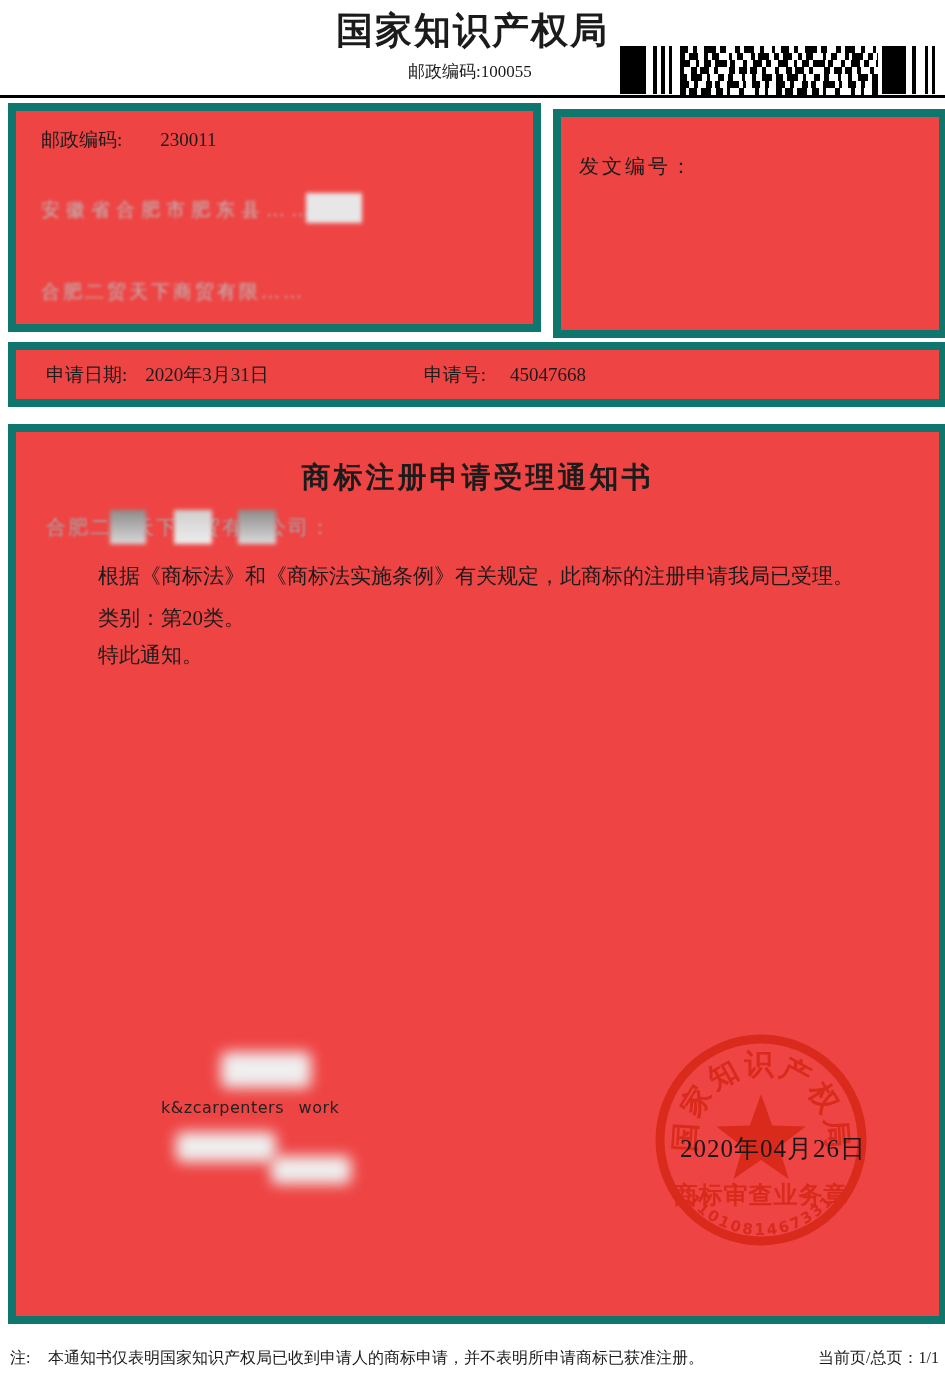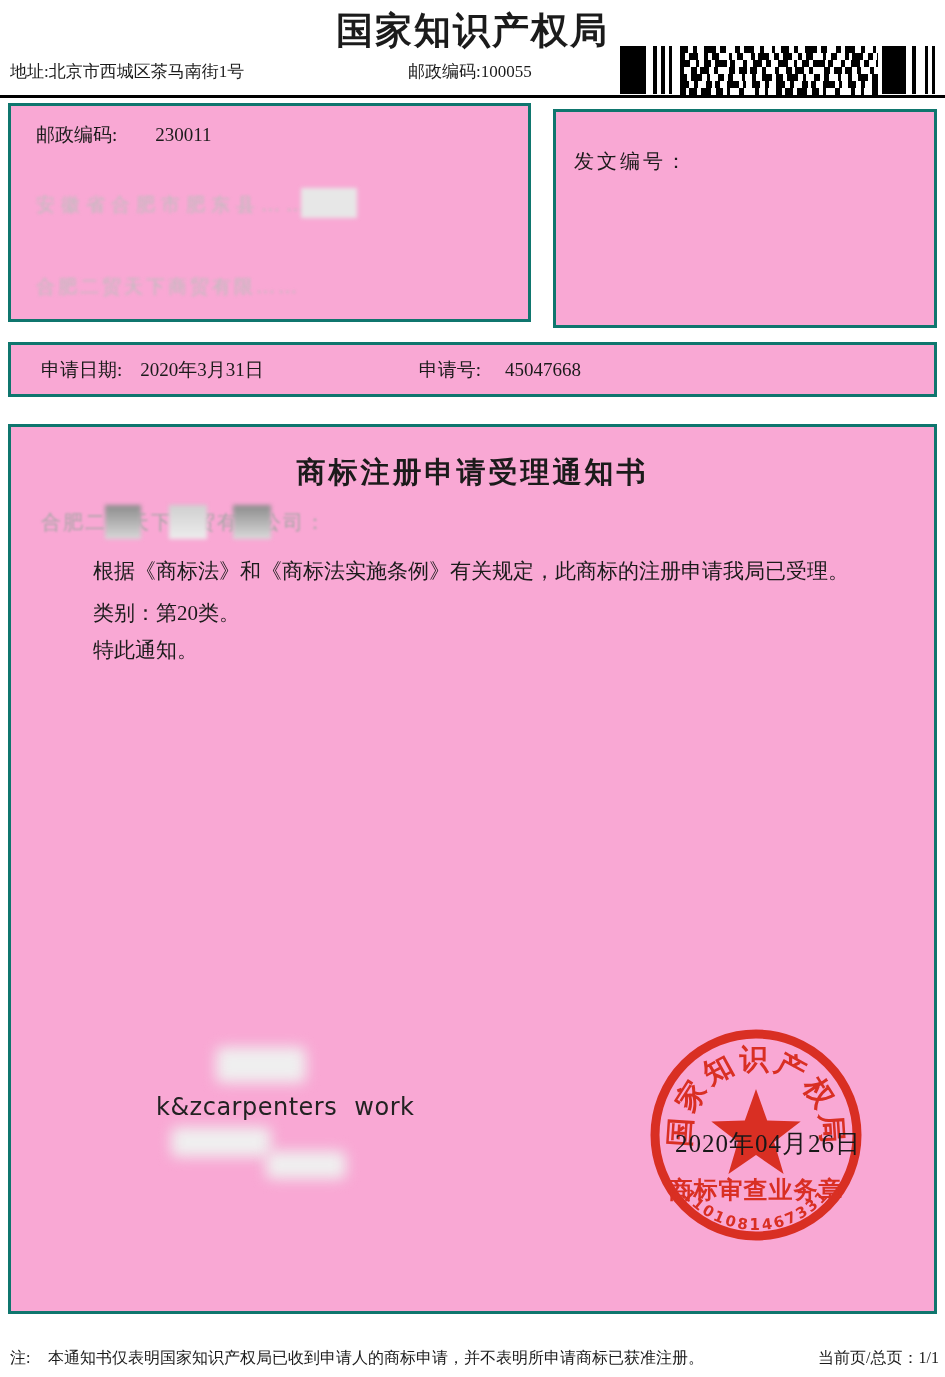--- a/index.html
+++ b/index.html
@@ -9,21 +9,21 @@
   }
   
   .agency-title{
     position:absolute;top:6px;left:0;width:100%;text-align:center;
     font-size:37px;font-weight:600;letter-spacing:2px;margin:0;
   }
   .addr-line{position:absolute;top:60px;font-size:17px;}
   .header-rule{position:absolute;top:95px;left:0;width:945px;height:3px;background:#000;}
   .barcode{position:absolute;left:620px;top:46px;}
   
-  .box{position:absolute;border:3px solid #0f766e;background:#f9a8d4;}
+  .box{position:absolute;border:8px solid #0f766e;background:#ef4444;}
   .box-recipient{left:8px;top:103px;width:517px;height:213px;}
   .box-dispatch{left:553px;top:103px;width:378px;height:213px;margin-top:6px;}
   .box-appbar{left:8px;top:342px;width:923px;height:49px;}
   .box-main{left:8px;top:424px;width:923px;height:884px;}
   .label{font-size:19px;}
   .value{font-size:19px;}
   
   .postcode-row{position:absolute;left:25px;top:16px;font-size:19px;}
   .postcode-row .value{margin-left:38px;}
   .ghost{color:#bdbdbd;filter:blur(1.6px);font-size:19px;white-space:nowrap;}
@@ -50,21 +50,21 @@
     position:absolute;left:30px;top:82px;font-size:20px;
     color:#a6a6a6;filter:blur(1.2px);letter-spacing:2px;white-space:nowrap;
   }
   .body-line{position:absolute;left:82px;font-size:21px;white-space:nowrap;}
   .body-1{top:130px;}
   .body-2{top:172px;}
   .body-3{top:209px;}
   .trademark{
     position:absolute;left:145px;top:666px;
     font-family:"DejaVu Sans","Liberation Sans",sans-serif;
-    font-size:24px;color:#222;word-spacing:9px;letter-spacing:.5px;
+    font-size:16px;color:#222;word-spacing:9px;letter-spacing:.5px;
   }
   .tm-ghost{position:absolute;background:#efefef;filter:blur(7px);border-radius:6px;}
   
   .seal{position:absolute;left:630px;top:593px;z-index:2;opacity:.95;}
   .seal-arc-text{font-size:29px;font-weight:bold;fill:#d8291a;letter-spacing:4px;
     font-family:"Liberation Serif","DejaVu Serif",serif;}
   .seal-serial{font-size:15px;font-weight:bold;fill:#d8291a;letter-spacing:2.5px;
     font-family:"DejaVu Sans","Liberation Sans",sans-serif;}
   .seal-center-text{font-size:24px;font-weight:bold;fill:#d8291a;letter-spacing:1px;
     font-family:"Liberation Serif","DejaVu Serif",serif;}
@@ -79,21 +79,20 @@
   .page-indicator{position:absolute;right:6px;top:1348px;font-size:16px;}
   .page-indicator .pi-value{margin-left:0;text-align:right;}
 </style>
 </head>
 <body>
 
 <div class="page">
 
   <h1 class="agency-title">国家知识产权局</h1>
 
-  <span class="addr-line" style="left:10px;">地址:北京市西城区茶马南街1号</span>
   <span class="addr-line" style="left:408px;">邮政编码:100055</span>
 
   <svg class="barcode" width="320" height="49" viewBox="0 0 320 49" aria-hidden="true">
     <g fill="#000">
       <rect x="0" y="0" width="26" height="48"></rect>
       <rect x="33" y="0" width="4" height="48"></rect>
       <rect x="41" y="0" width="4" height="48"></rect>
       <rect x="49" y="0" width="3" height="48"></rect>
       <rect x="262" y="0" width="24" height="48"></rect>
       <rect x="292" y="0" width="4" height="48"></rect>

